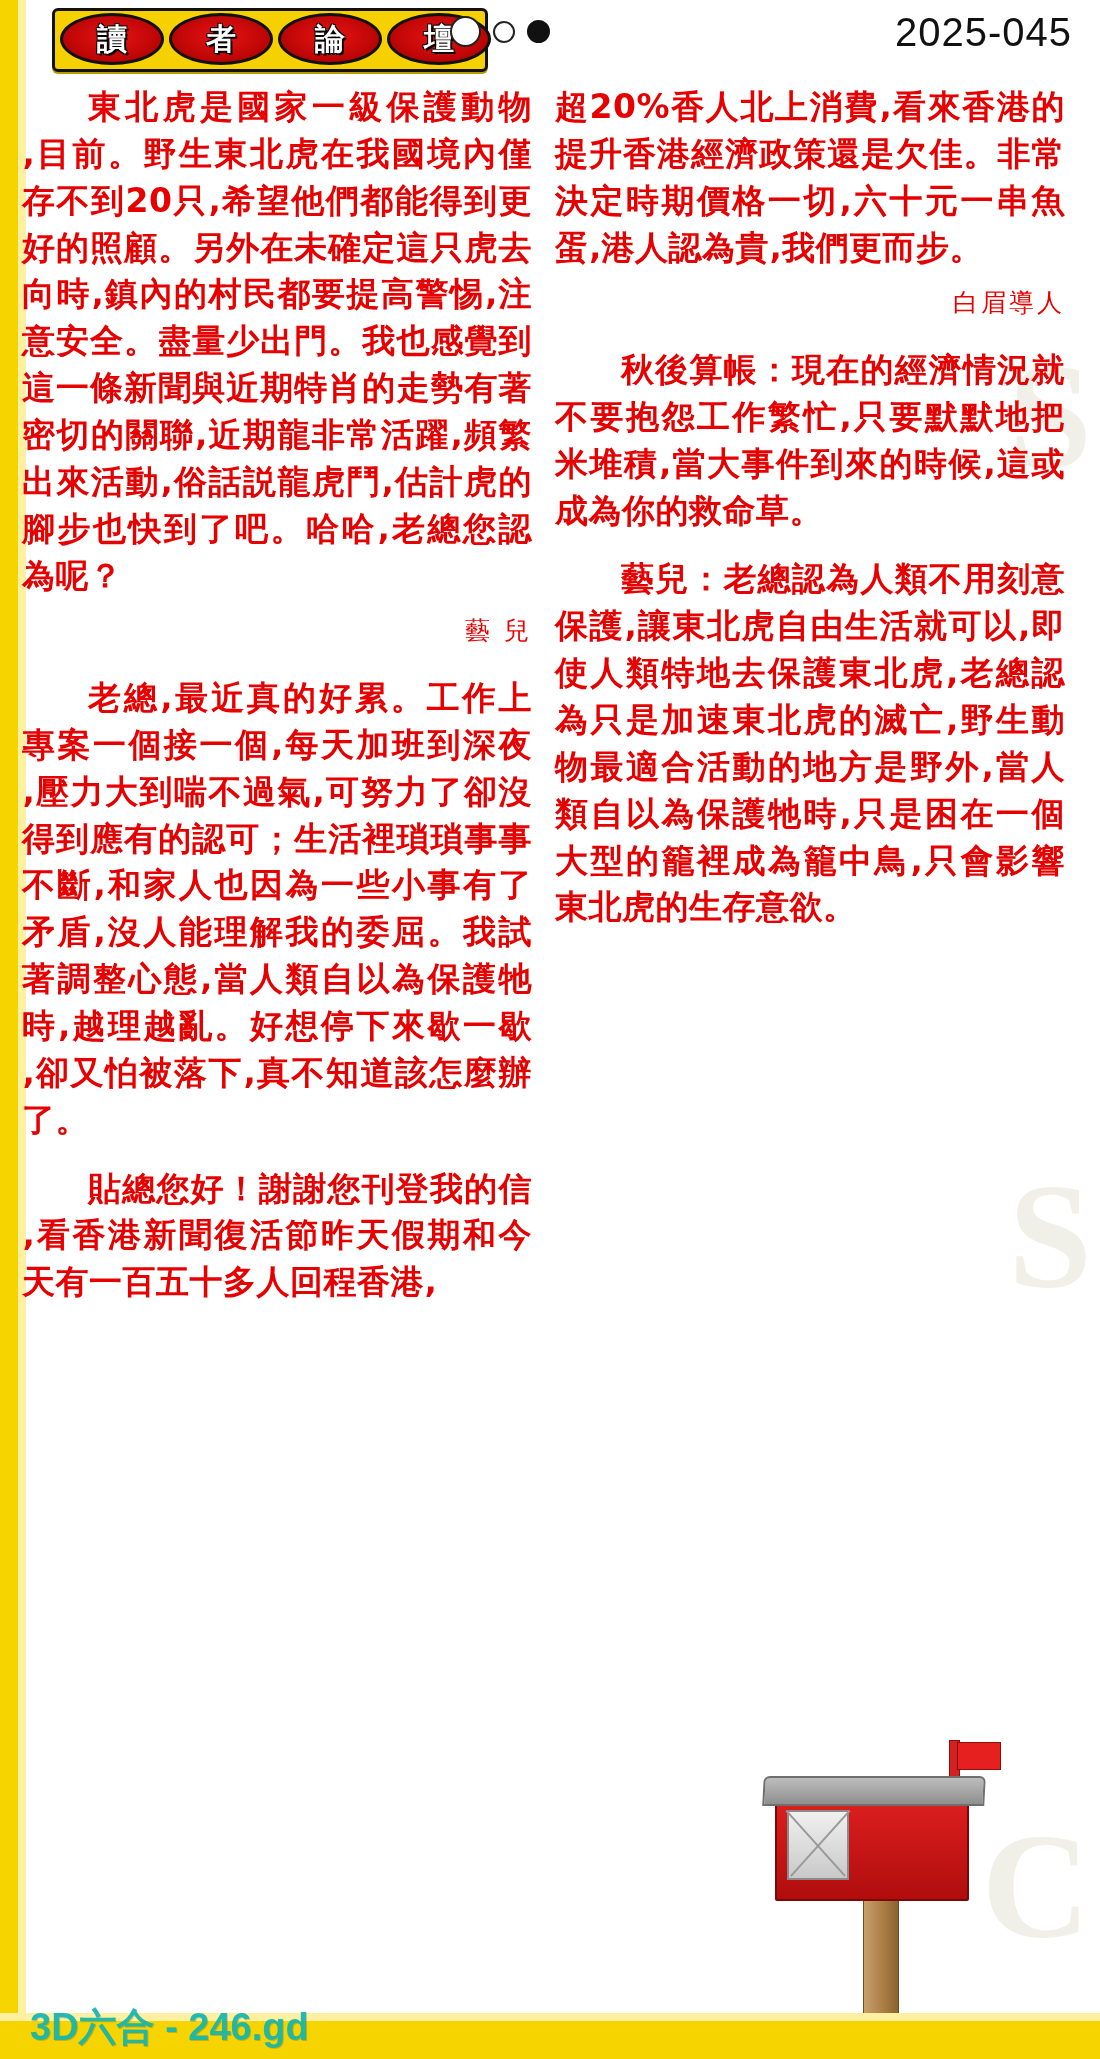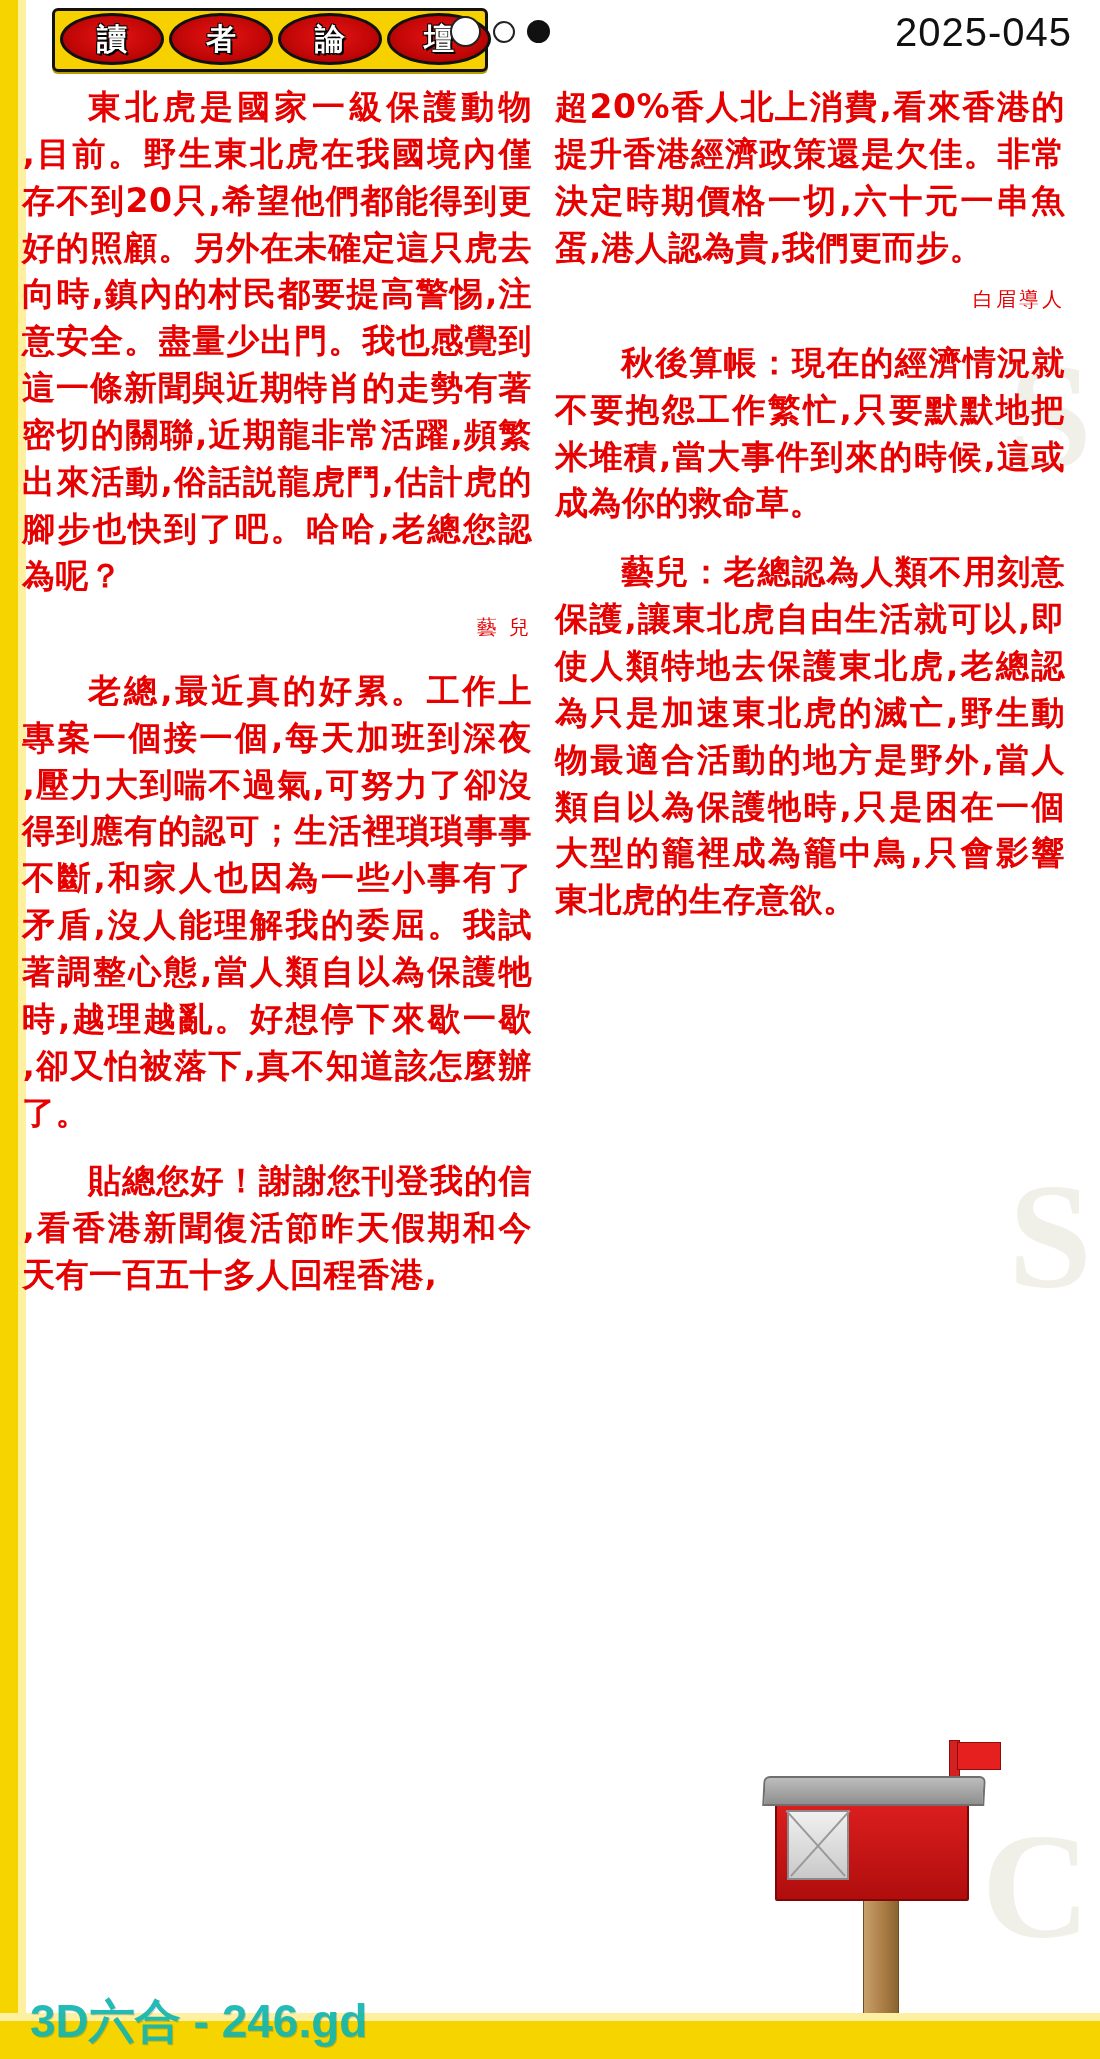--- a/index.html
+++ b/index.html
@@ -133,21 +133,21 @@
     margin: 0 0 22px 0;
     text-align: justify;
     text-justify: inter-character;
     text-indent: 2em;
     font-weight: bold;
   }
   .para.noindent { text-indent: 0; }
   .sig {
     margin: -8px 0 26px 0;
     text-align: right;
-    font-size: 20px;
+    font-size: 25px;
     letter-spacing: 3px;
     color: #e60000;
   }
   
   .mailbox {
     position: absolute;
     left: 735px; top: 1740px;
     width: 300px; height: 290px;
   }
   .mb-post {
@@ -202,21 +202,21 @@
     left: 222px; top: 2px;
     width: 42px; height: 26px;
     background: #e61f1f;
     border: 1px solid #8d0d0d;
   }
   
   .stamp {
     position: absolute;
     left: 30px; bottom: 6px;
     color: #12b5b0;
-    font-size: 46px;
+    font-size: 38px;
     font-family: "Liberation Sans", sans-serif;
     font-weight: bold;
     opacity: .92;
     text-shadow: 1px 1px 0 rgba(0,0,0,.18);
   }
 </style>
 </head>
 <body>
 
 <div class="page">

